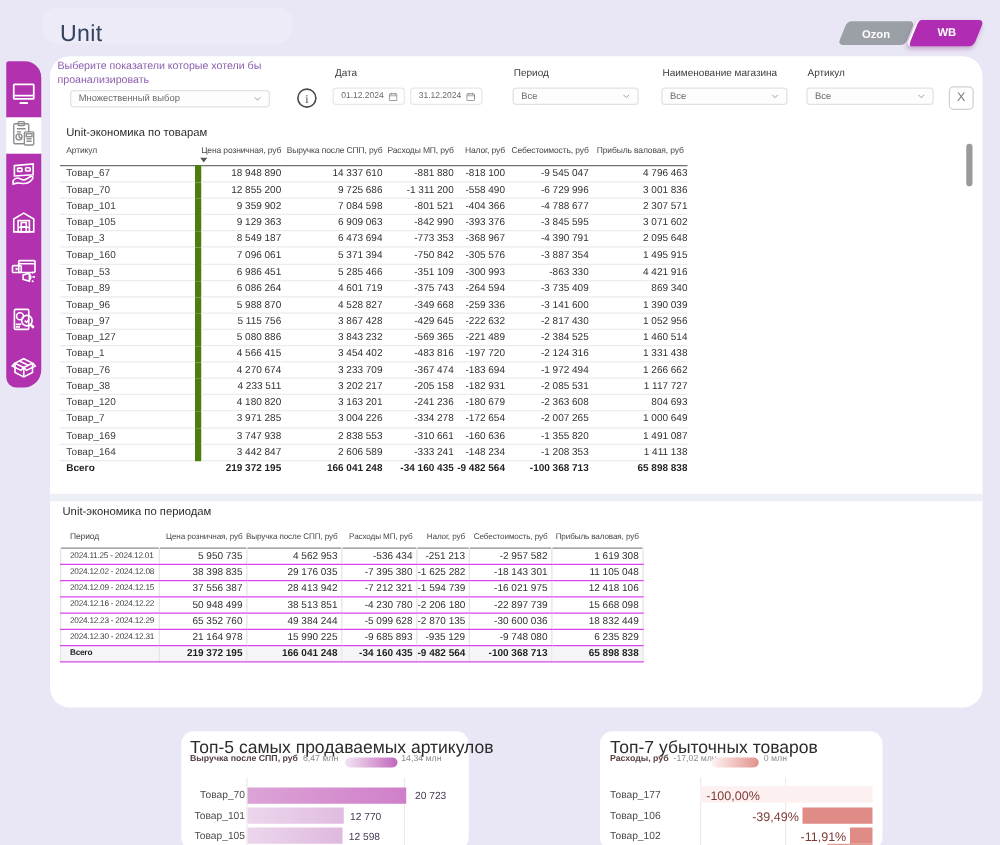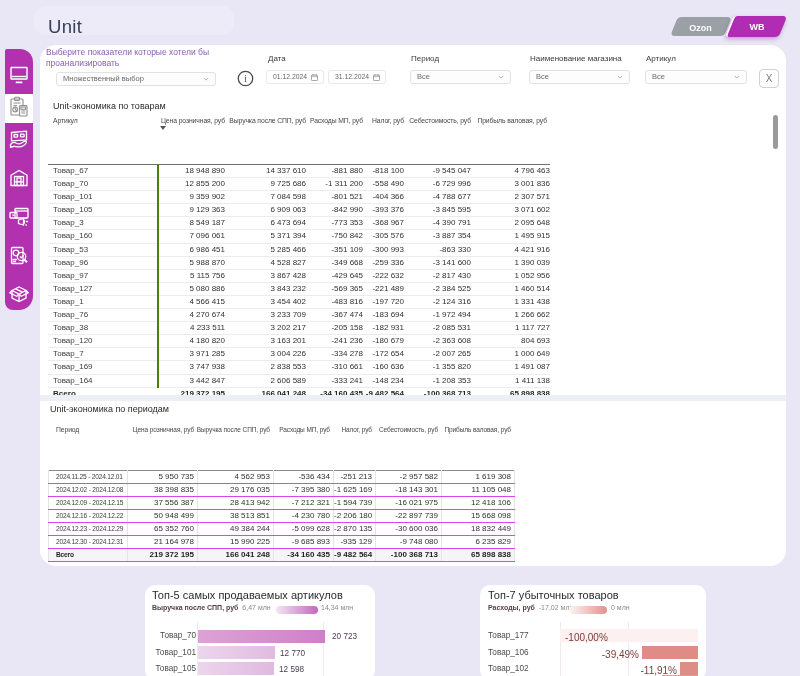--- a/index.html
+++ b/index.html
@@ -24,36 +24,36 @@
 .plabel { left:46px; top:47px; font-size:8.5px; line-height:11px; color:#8a5fae; width:200px; }
 .sel { border:1px solid #e2e2e6; border-radius:3px; background:#fdfdfd; font-size:7.5px; color:#6a6a6a; line-height:12px; padding-left:6px; }
 .chev { position:absolute; right:6px; top:4px; width:6px; height:4px; }
 .dinp { border:1px solid #e8e8ec; border-radius:3px; background:#fff; font-size:6.8px; color:#666; line-height:12px; padding-left:6px; }
 .cal { position:absolute; right:5px; top:3px; width:7px; height:7px; }
 
 .ttitle { font-size:9px; color:#2b2b2b; }
 .thead { font-size:6.8px; letter-spacing:-0.1px; color:#474747; }
 .th2 { font-size:6.5px; }
 .ra { text-align:right; }
-table { border-collapse:collapse; table-layout:fixed;margin-top:32px; }
+table { border-collapse:collapse; table-layout:fixed; }
 td { font-size:8px; color:#303030; text-align:right; white-space:nowrap; overflow:hidden; font-family:"Liberation Sans", sans-serif; }
 #tbl1 { left:48px; top:132px; width:502px; border-top:1px solid #6f6f6f; }
 #tbl1 td { border-bottom:1px solid #ececec; height:12.1px; line-height:12.1px; padding:0; }
 #tbl1 td.lb { text-align:left; padding-left:5px; color:#3d3d3d; }
-#tbl1 td:nth-child(2) { border-left:2px solid #4d7c0f; }
+#tbl1 td:nth-child(2) { border-left:5px solid #4d7c0f; }
 #tbl1 tr.tt td:nth-child(2) { border-left:none; }
 #tbl1 tr.tt td { font-weight:bold; border-top:1px solid #8a8a8a; border-bottom:none; color:#1f1f1f; }
 #tbl2 { left:48px; top:438px; width:466px; border-top:1px solid #8a8a8a; }
 #tbl2 td { border-bottom:1px solid #d946ef; border-right:1px solid #e4e4e8; height:12px; line-height:12px; padding:0 3px 0 0; }
 #tbl2 td.lb { text-align:left; padding-left:8px; color:#3d3d3d; border-left:1px solid #e4e4e8; font-size:6.6px; letter-spacing:-0.2px; padding-left:7px !important; }
 #tbl2 tr.tt td { font-weight:bold; border-top:1px solid #9a9a9a; background:#f5f5f8; color:#1f1f1f; height:13px; }
 .sep { left:40px; top:395px; width:746px; height:6px; background:#edeff7; }
 
 .card { background:#fff; border-radius:10px; }
-.ctitle { font-size:11px; color:#2b2b2b; }
+.ctitle { font-size:14px; color:#2b2b2b; }
 .lgnd { font-size:7px; color:#8a8a8a; }
 .lgnd b { color:#554049; font-size:7px; }
 .bar { position:absolute; height:13px; }
 .blabel { font-size:8.2px; color:#4c4c4c; }
 .bval { font-size:8.2px; color:#4a3b52; }
 .bval2 { font-size:10px; color:#7c3b38; }
 .vgrid { position:absolute; width:1px; background:#ececec; }
 </style>
 </head>
 <body>
@@ -242,20 +242,29 @@
 <tr>
         <td class="lb">Товар_53</td>
         <td>6 986 451</td>
         <td>5 285 466</td>
         <td>-351 109</td>
         <td>-300 993</td>
         <td>-863 330</td>
         <td>4 421 916</td>
       </tr>
 <tr>
+        <td class="lb">Товар_89</td>
+        <td>6 086 264</td>
+        <td>4 601 719</td>
+        <td>-375 743</td>
+        <td>-264 594</td>
+        <td>-3 735 409</td>
+        <td>869 340</td>
+      </tr>
+<tr>
         <td class="lb">Товар_96</td>
         <td>5 988 870</td>
         <td>4 528 827</td>
         <td>-349 668</td>
         <td>-259 336</td>
         <td>-3 141 600</td>
         <td>1 390 039</td>
       </tr>
 <tr>
         <td class="lb">Товар_97</td>
@@ -377,21 +386,21 @@
         <td>-536 434</td>
         <td>-251 213</td>
         <td>-2 957 582</td>
         <td>1 619 308</td>
       </tr>
 <tr>
         <td class="lb">2024.12.02 - 2024.12.08</td>
         <td>38 398 835</td>
         <td>29 176 035</td>
         <td>-7 395 380</td>
-        <td>-1 625 169</td>
+        <td>-1 625 282</td>
         <td>-18 143 301</td>
         <td>11 105 048</td>
       </tr>
 <tr>
         <td class="lb">2024.12.09 - 2024.12.15</td>
         <td>37 556 387</td>
         <td>28 413 942</td>
         <td>-7 212 321</td>
         <td>-1 594 739</td>
         <td>-16 021 975</td>

